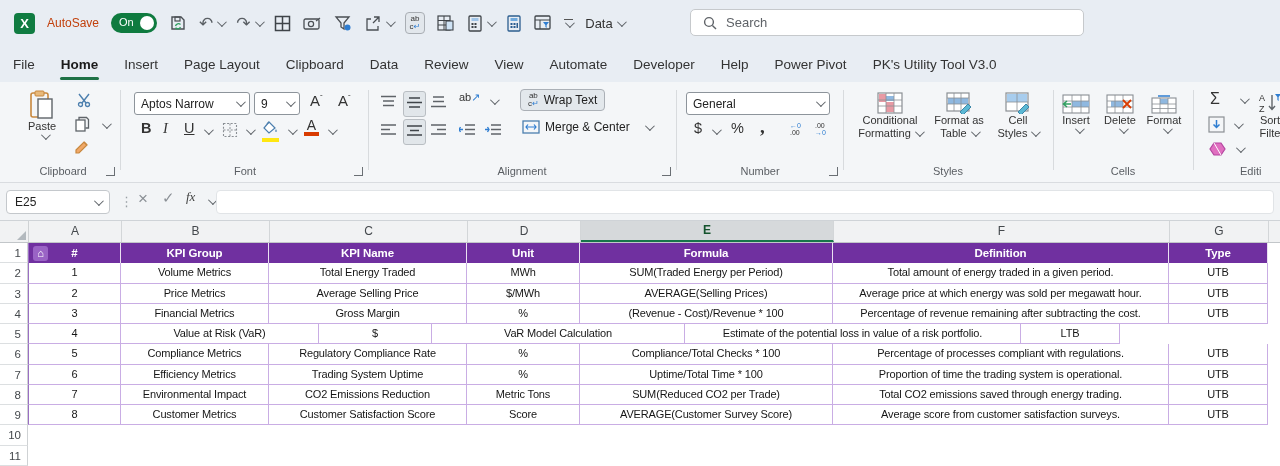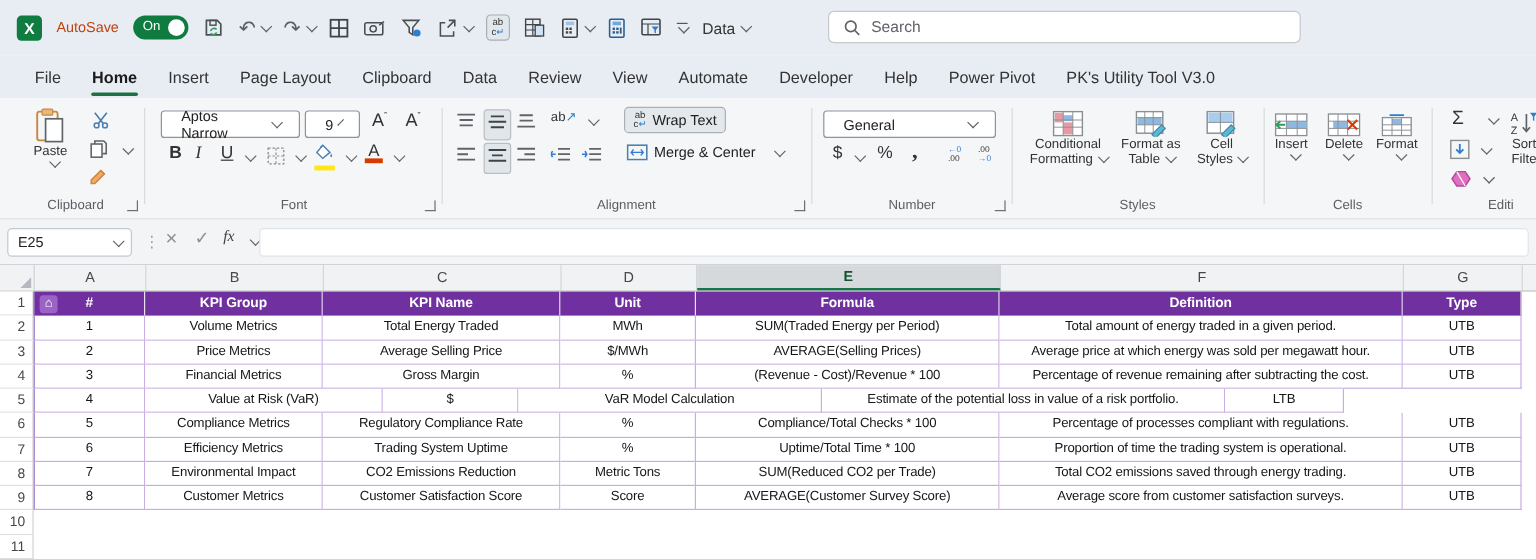--- a/index.html
+++ b/index.html
@@ -26,32 +26,32 @@
   .wrapbox-q .ret{color:#2e7dd1;}
   .overflow-q{display:flex;flex-direction:column;align-items:center;}
   .overflow-q .bar{width:9px;border-top:1.6px solid #555;margin-bottom:1px;}
   #qat-data{font-size:13px;color:#333;display:flex;align-items:center;}
   #searchbox{position:absolute;left:690px;top:9px;width:394px;height:27px;background:#fff;border:1px solid #c6c9cc;
              border-radius:5px;display:flex;align-items:center;padding-left:12px;box-sizing:border-box;gap:9px;}
   #searchbox .ph{color:#5f6368;font-size:13px;}
 
   
   #tabs{position:absolute;left:0;top:46px;width:1280px;height:36px;background:#e8edf3;display:flex;
-        align-items:center;padding-left:16px;box-sizing:border-box;}
+        align-items:center;box-sizing:border-box;}
   .tab{font-size:13.5px;color:#333;padding:8px 13px;position:relative;cursor:default;white-space:nowrap;}
   .tab.active{font-weight:700;color:#1b1b1b;}
   .tab.active::after{content:"";position:absolute;left:12px;right:12px;bottom:0;height:3px;background:#1e7145;border-radius:2px;}
 
   
   #ribbon{position:absolute;left:0;top:82px;width:1280px;height:101px;background:#f4f6f8;border-bottom:1px solid #d9dce0;box-sizing:border-box;}
   .gsep{position:absolute;top:8px;height:80px;width:1px;background:#d8dbde;}
   .glabel{position:absolute;bottom:5px;font-size:11px;color:#5a5e63;text-align:center;}
   .launcher{position:absolute;bottom:6px;width:8px;height:8px;border-right:1.3px solid #6a6f74;border-bottom:1.3px solid #6a6f74;}
   .combo{position:absolute;background:#fff;border:1px solid #8d949b;border-radius:3px;font-size:12px;color:#222;
-         display:flex;align-items:center;padding:0 16px;box-sizing:border-box;height:23px;justify-content:space-between;}
+         display:flex;align-items:center;padding:0 6px;box-sizing:border-box;height:23px;justify-content:space-between;}
   .rbtn-lg{position:absolute;display:flex;flex-direction:column;align-items:center;font-size:11px;color:#333;text-align:center;line-height:13px;}
   .fmt{font-size:14.5px;color:#333;}
   .selbox{background:#e1e6ea;border:1px solid #b9bec3;border-radius:3px;}
   .alnicon{display:inline-block;}
   .num-dec{display:flex;flex-direction:column;font-size:7px;line-height:7px;color:#333;align-items:flex-start;}
   .num-dec .b{color:#2e7dd1;}
   .wrapbtn{position:absolute;border:1px solid #abb0b6;background:#e3e8ec;border-radius:4px;display:flex;align-items:center;
            gap:5px;padding:2px 7px;font-size:12px;color:#222;}
   .mergebtn{position:absolute;display:flex;align-items:center;gap:5px;font-size:12px;color:#222;}
   .stack3{position:absolute;display:flex;flex-direction:column;align-items:center;gap:0;font-size:11px;color:#333;text-align:center;line-height:12.5px;}

